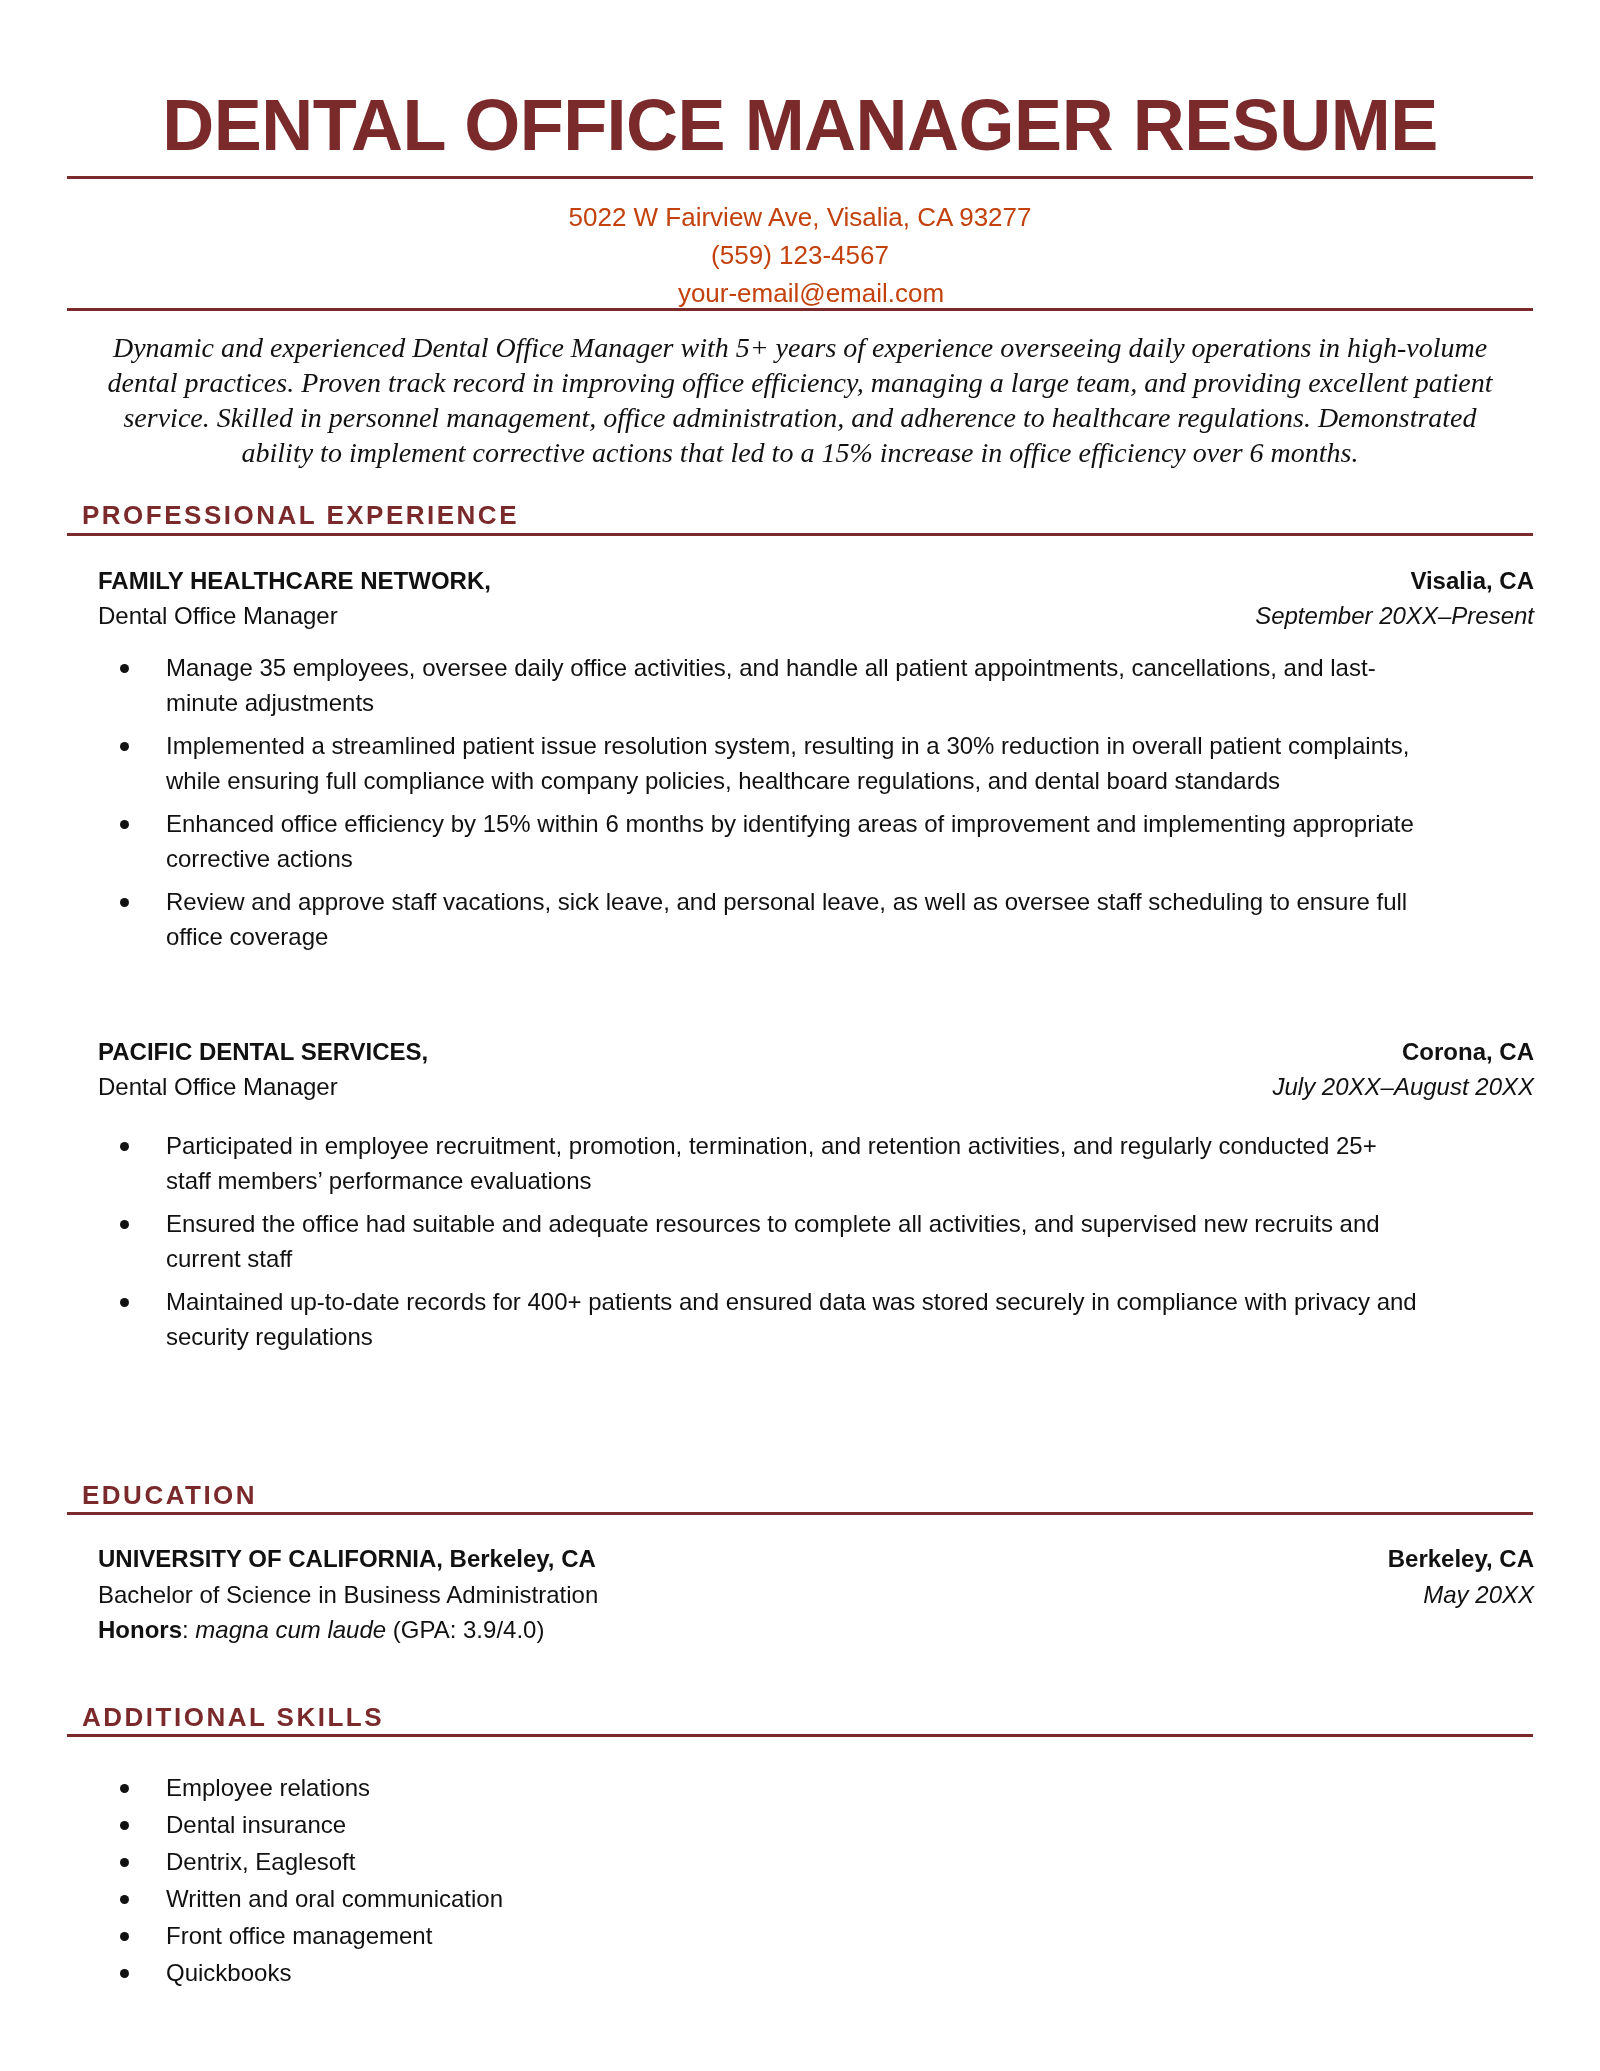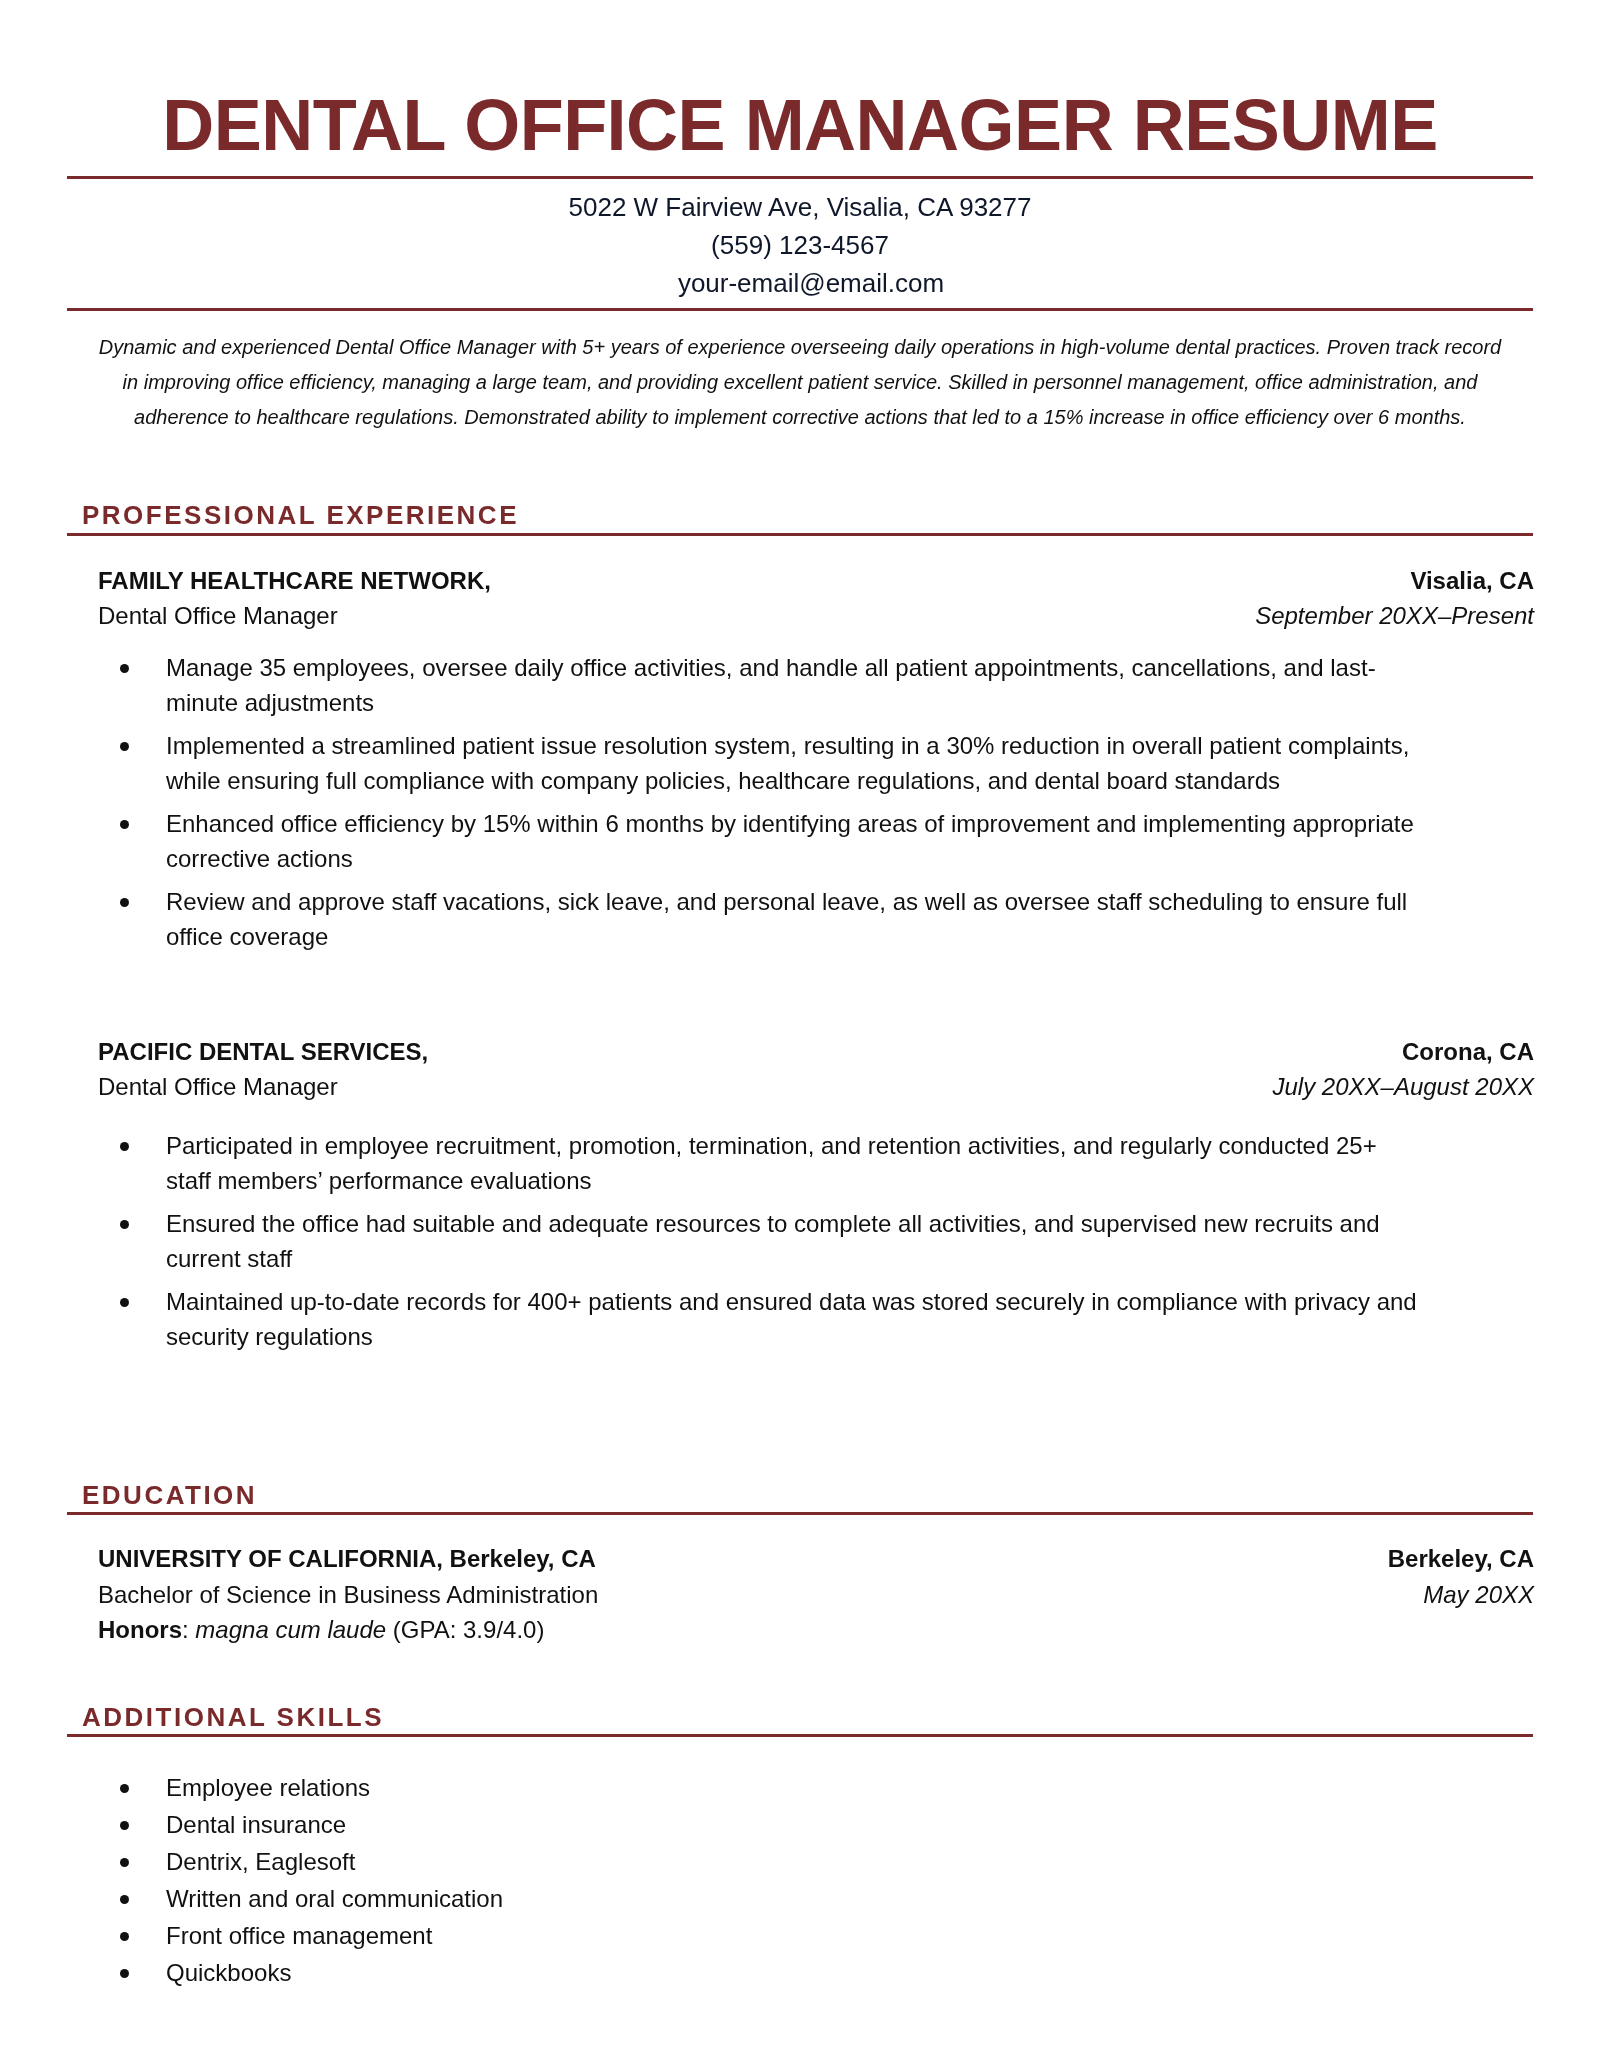--- a/index.html
+++ b/index.html
@@ -2,23 +2,23 @@
 <html><head>
 <meta charset="utf-8">
 <style>
   html, body { margin: 0; padding: 0; background: #ffffff; }
   body { width: 1600px; height: 2071px; position: relative; overflow: hidden;
          font-family: "Liberation Sans", "DejaVu Sans", sans-serif; color: #111; }
   .page { position: absolute; left: 0; top: 0; width: 1340px; height: 2071px; }
   .title { position: absolute; left: 0; width: 1600px; top: 80px; text-align: center;
            font-size: 72px; font-weight: bold; color: #7B2A2C; letter-spacing: -0.5px; line-height: 90px; }
   .rule { position: absolute; left: 67px; width: 1466px; height: 3px; background: #7B2A2C; }
-  .contact { position: absolute; left: 0; width: 1600px; text-align: center; font-size: 26px; line-height: 38px; color: #0f172a; }
+  .contact { position: absolute; left: 0; width: 1600px; text-align: center; font-size: 26px; line-height: 38px; color: #c2410c; margin-top: 10px; }
   .summary { position: absolute; left: 90px; width: 1420px; top: 330px; text-align: center;
-             font-style: italic; font-size: 20px; line-height: 35px; color: #111; }
+             font-style: italic; font-size: 28px; line-height: 35px; color: #111; font-family: Liberation Serif, serif; }
   .section-heading { position: absolute; left: 82px; font-size: 26px; font-weight: bold;
                      letter-spacing: 2.5px; color: #7B2A2C; line-height: 34px; }
   .row { position: absolute; left: 82px; width: 1436px; height: 35px; font-size: 24px; line-height: 35px; margin-left: 16px; }
   .row .left { position: absolute; left: 0; top: 0; }
   .row .right { position: absolute; right: 0; top: 0; text-align: right; }
   .bold { font-weight: bold; }
   .ital { font-style: italic; }
   ul.bullets { position: absolute; left: 82px; width: 1340px; margin: 0; padding: 0; list-style: none; }
   ul.bullets li { position: relative; padding-left: 84px; font-size: 24px; line-height: 35px; margin-bottom: 8px; }
   ul.bullets li .dot { position: absolute; left: 38px; top: 14px; width: 9px; height: 9px; border-radius: 50%; background: #111; }

